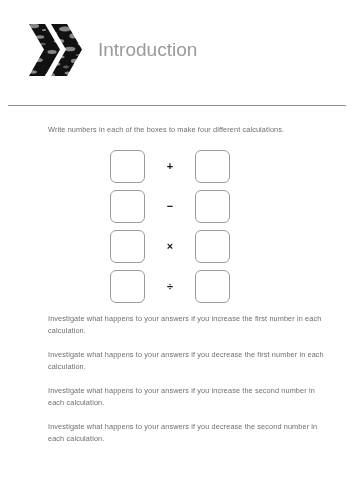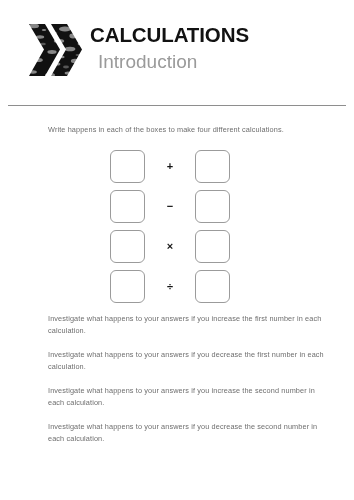--- a/index.html
+++ b/index.html
@@ -189,28 +189,27 @@
             <ellipse cx="52" cy="35" rx="2.5" ry="1.1"></ellipse>
             <ellipse cx="29" cy="13" rx="2.3" ry="1.0"></ellipse>
           </g>
         </pattern>
       </defs>
       <path d="M3 4 L19 4 L34 29.5 L19 56 L3 56 L18 29.5 Z" fill="url(#marble)"></path>
       <path d="M25 4 L41 4 L56 29.5 L41 56 L25 56 L40 29.5 Z" fill="url(#marble)"></path>
     </svg>
 
     <div class="title-block">
-      <h1 class="doc-title">CALCULATIONS</h1>
       <div class="doc-subtitle">Introduction</div>
     </div>
   </div>
 
   <hr class="divider">
 
-  <div class="intro-line">Write happens in each of the boxes to make four different calculations.</div>
+  <div class="intro-line">Write numbers in each of the boxes to make four different calculations.</div>
 
   <div class="calc-grid">
 
     <div class="calc-row">
       <div class="answer-box"></div>
       <div class="operator">+</div>
       <div class="answer-box"></div>
     </div>
 
     <div class="calc-row">

